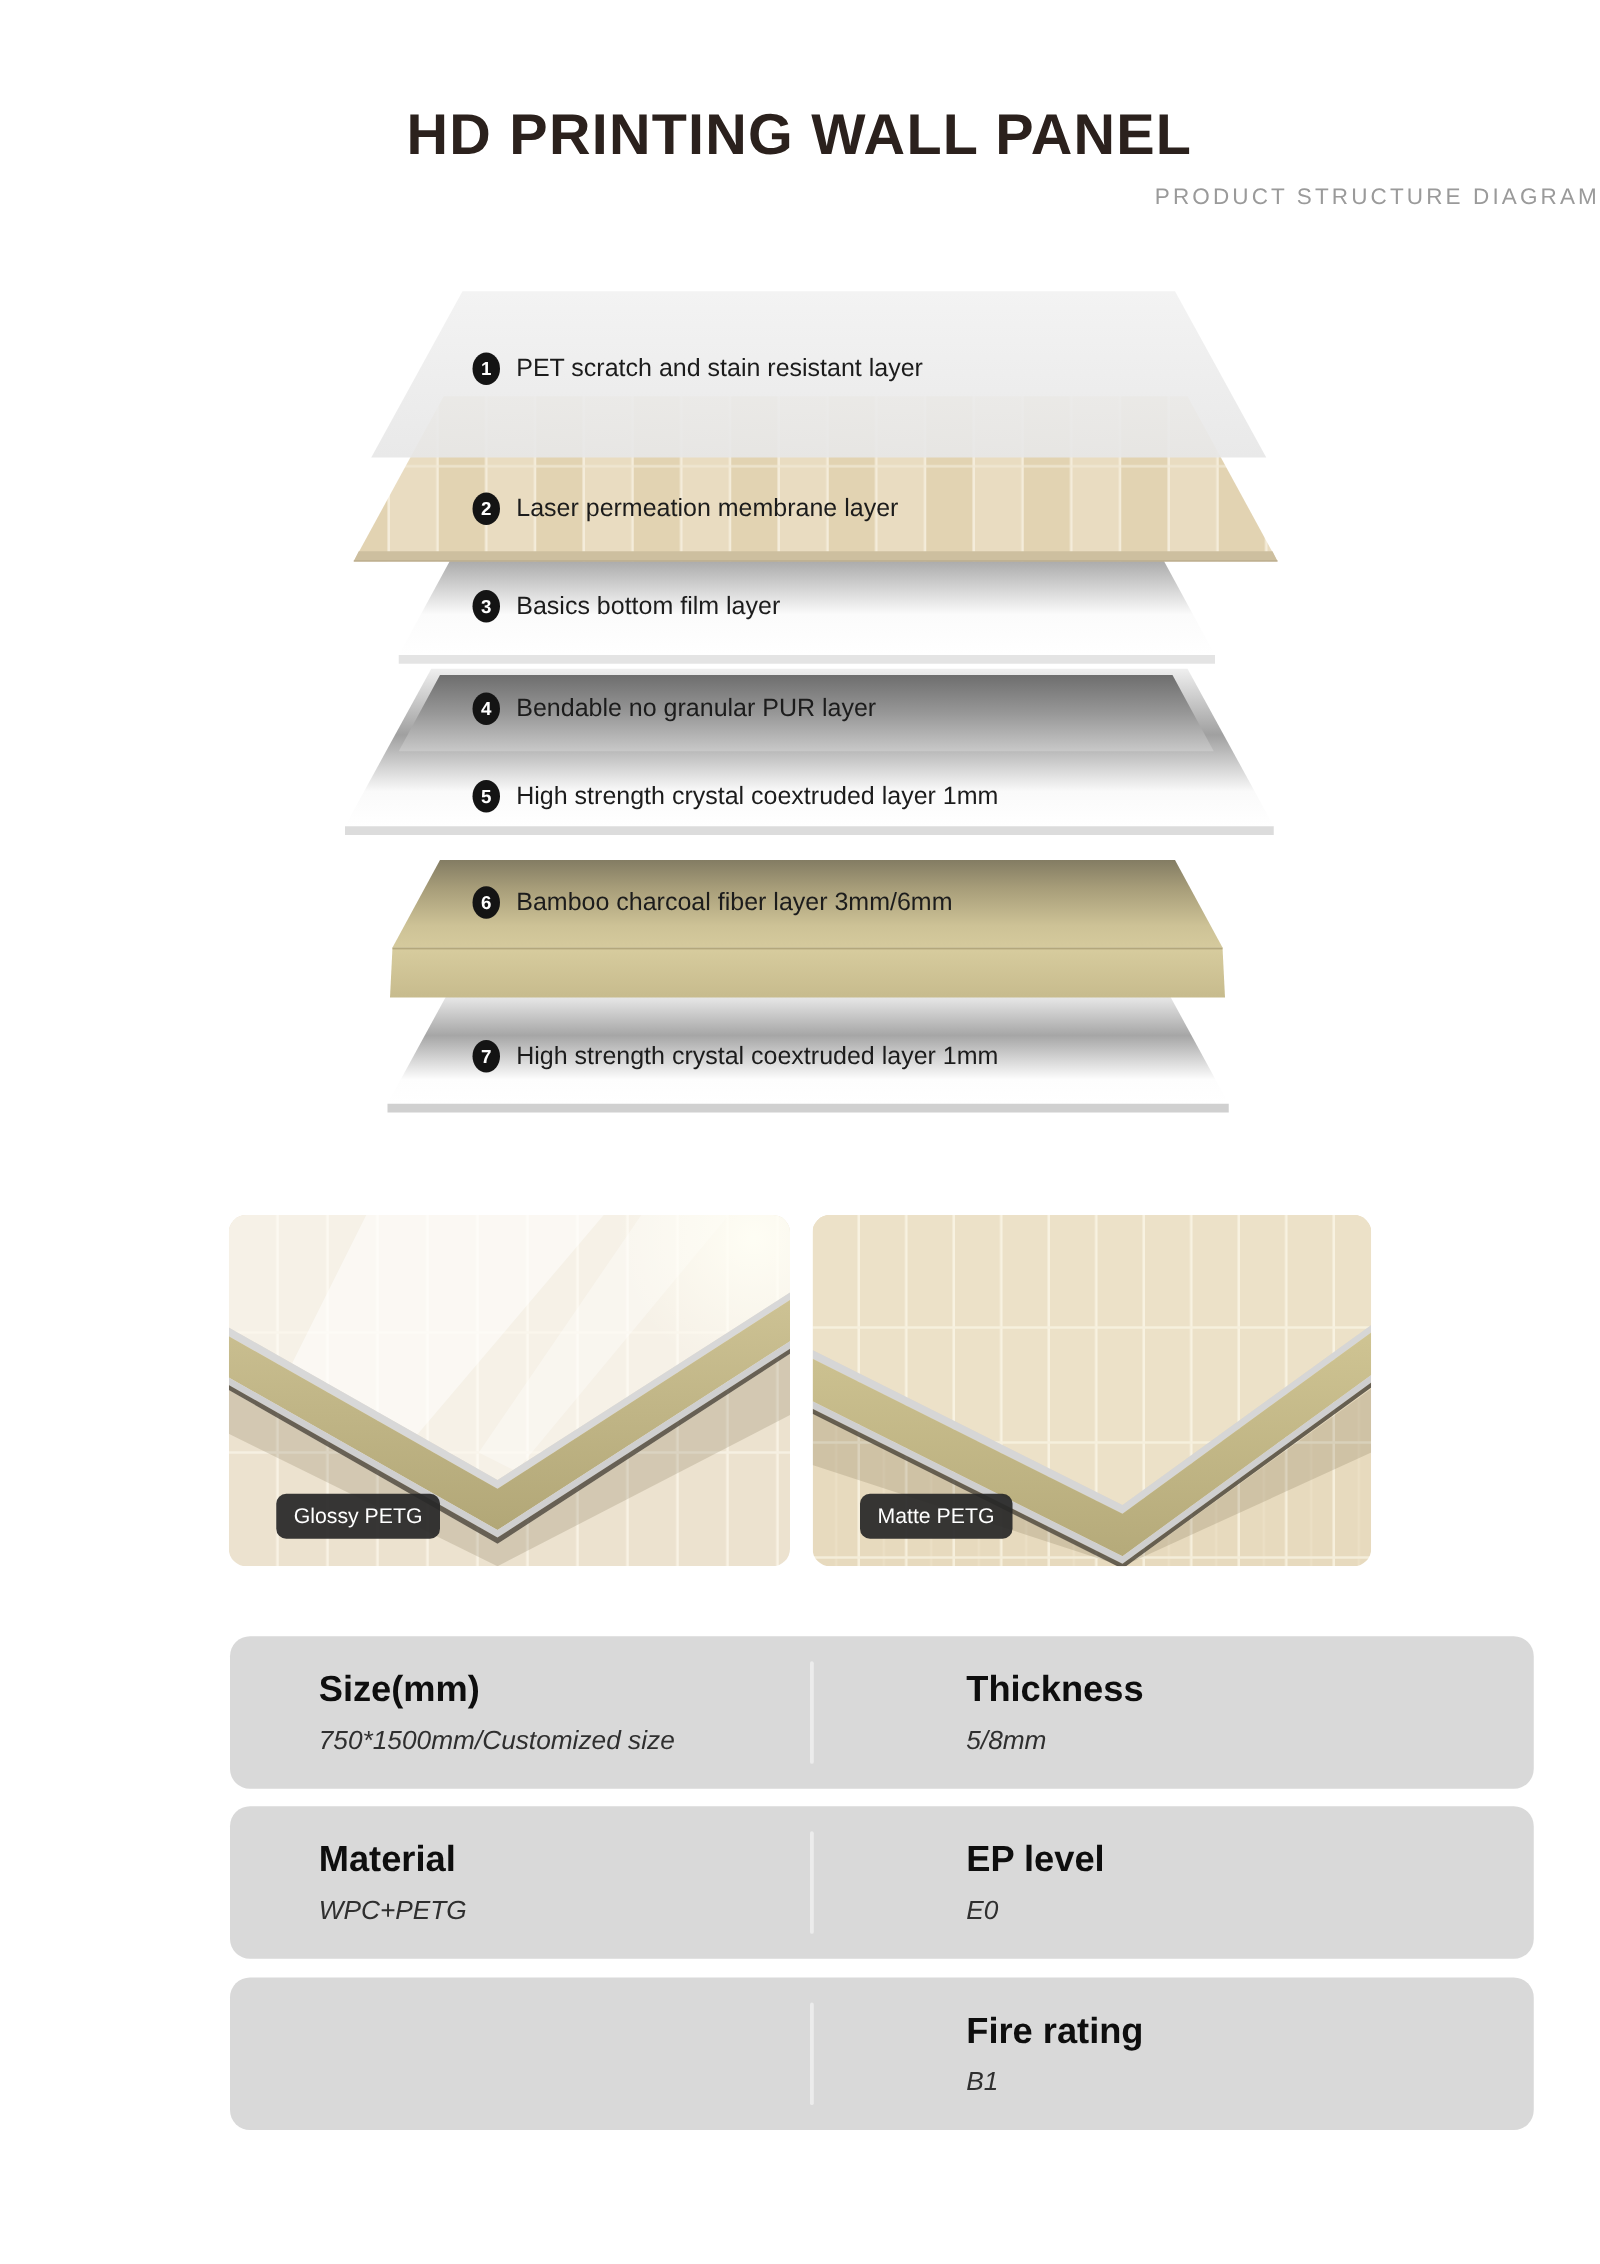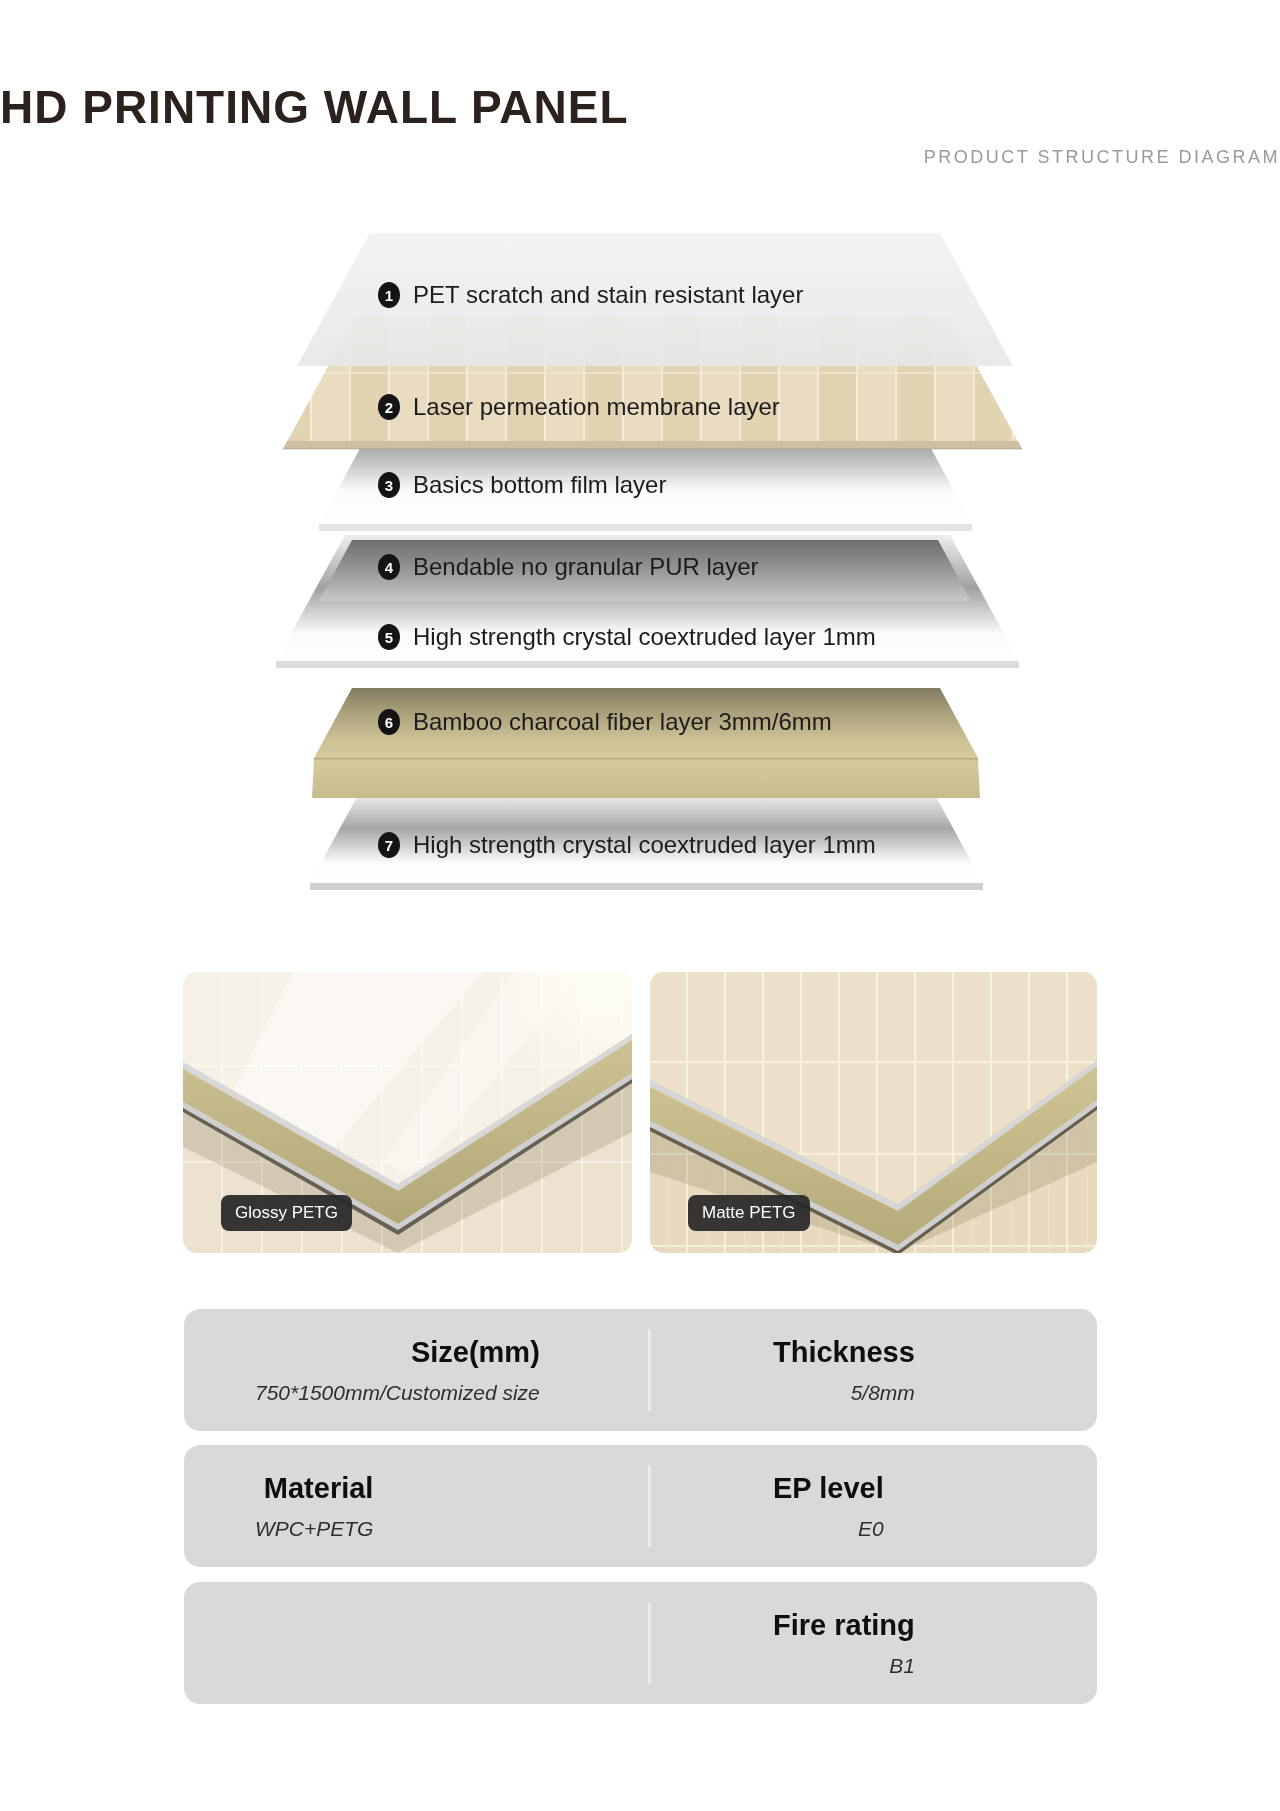--- a/index.html
+++ b/index.html
@@ -1,33 +1,33 @@
 <!DOCTYPE html>
 <html><head>
 <meta charset="utf-8">
 <style>
   html,body{margin:0;padding:0;background:#ffffff;}
   #canvas{position:relative;width:1280px;height:1811px;background:#ffffff;overflow:hidden;
           font-family:"Liberation Sans", sans-serif;}
-  .title{position:absolute;top:80px;left:0;width:1279px;text-align:left;
+  .title{position:absolute;top:80px;left:0;width:1279px;text-align:center;
          font-size:46px;font-weight:bold;letter-spacing:1px;color:#2b211d;}
   .subtitle{position:absolute;top:147px;left:0;width:1280px;text-align:right;
             font-size:18px;color:#9a9a9a;letter-spacing:2.5px;}
   #diagram-svg{position:absolute;top:0;left:0;}
   .layer-label{position:absolute;left:378px;display:flex;align-items:center;gap:13px;height:34px;}
   .num-badge{width:22px;height:26px;border-radius:50%;background:#141414;color:#ffffff;
              display:flex;align-items:center;justify-content:center;
              font-size:15px;font-weight:bold;flex:0 0 auto;}
-  .layer-text{font-size:24px;color:#1c1c1c;white-space:nowrap;}
+  .layer-text{font-size:20px;color:#1c1c1c;white-space:nowrap;}
   .photo{position:absolute;top:972px;height:281px;border-radius:14px;overflow:hidden;}
   #photo-glossy{left:183px;width:449px;}
   #photo-matte{left:650px;width:447px;}
   .photo-badge{position:absolute;left:38px;bottom:22px;background:rgba(40,40,40,0.93);
                color:#ffffff;font-size:17px;padding:8px 14px;border-radius:8px;white-space:nowrap;}
-  .spec-card{position:absolute;left:184px;width:913px;height:122px;background:#d9d9d9;border-radius:16px;text-align:right;}
+  .spec-card{position:absolute;left:184px;width:1043px;height:122px;background:#d9d9d9;border-radius:16px;}
   .spec-col{position:absolute;top:26px;}
   .spec-col.left{left:71px;}
   .spec-col.right{left:589px;}
   .spec-title{font-size:29px;font-weight:bold;color:#0e0e0e;line-height:34px;}
   .spec-value{font-size:21px;color:#2f2f2f;margin-top:12px;line-height:24px;font-style:italic;}
   .spec-divider{position:absolute;left:464px;top:20px;width:3px;height:82px;background:#ececec;border-radius:2px;}
 </style>
 </head>
 <body>
 

